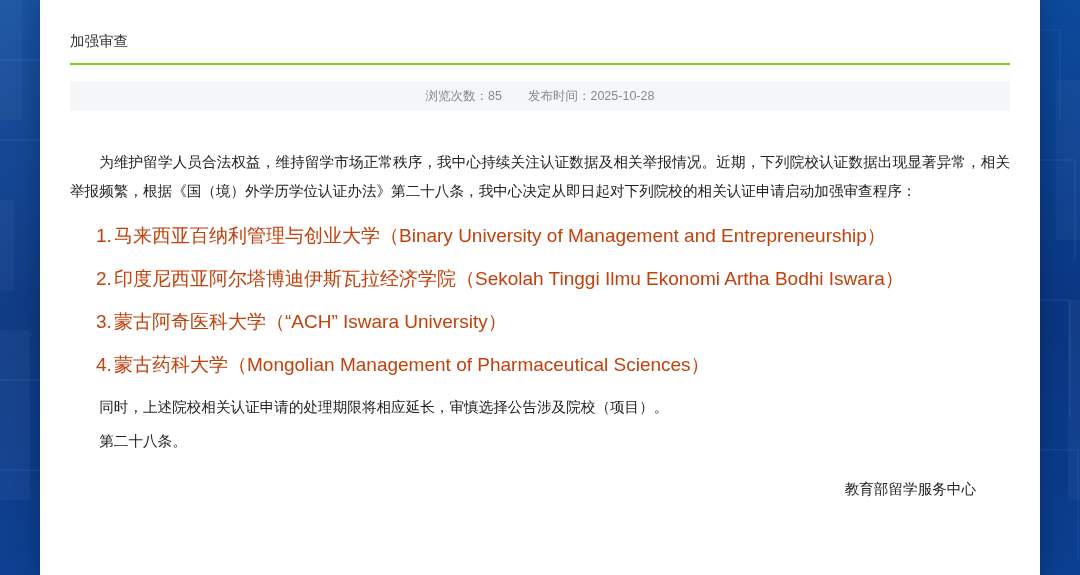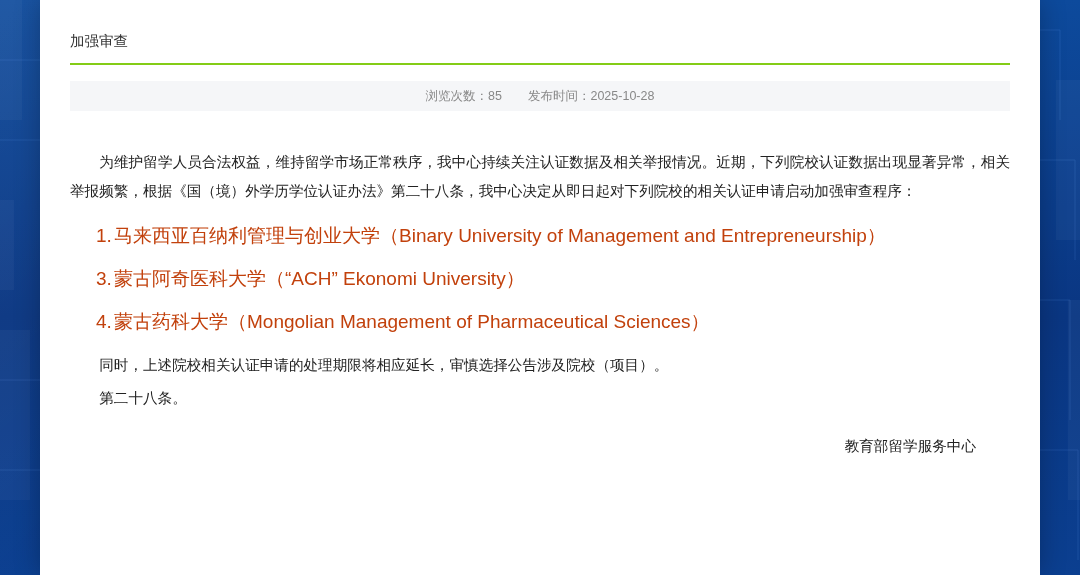--- a/index.html
+++ b/index.html
@@ -140,21 +140,24 @@
 
   <div class="body-content">
 
     <p class="para">为维护留学人员合法权益，维持留学市场正常秩序，我中心持续关注认证数据及相关举报情况。近期，下列院校认证数据出现显著异常，相关举报频繁，根据《国（境）外学历学位认证办法》第二十八条，我中心决定从即日起对下列院校的相关认证申请启动加强审查程序：</p>
 
     <ul class="list">
       <li>
         <span class="num">1.</span><span>马来西亚百纳利管理与创业大学（Binary University of Management and Entrepreneurship）</span>
       </li>
       <li>
-        <span class="num">3.</span><span>蒙古阿奇医科大学（“ACH” Ekonomi University）</span>
+        <span class="num">2.</span><span>印度尼西亚阿尔塔博迪伊斯瓦拉经济学院（Sekolah Tinggi Ilmu Ekonomi Artha Bodhi Iswara）</span>
+      </li>
+      <li>
+        <span class="num">3.</span><span>蒙古阿奇医科大学（“ACH” Iswara University）</span>
       </li>
       <li>
         <span class="num">4.</span><span>蒙古药科大学（Mongolian Management of Pharmaceutical Sciences）</span>
       </li>
     </ul>
 
     <p class="para">同时，上述院校相关认证申请的处理期限将相应延长，审慎选择公告涉及院校（项目）。</p>
     <p class="para">第二十八条。</p>
 
     <div class="sign">

